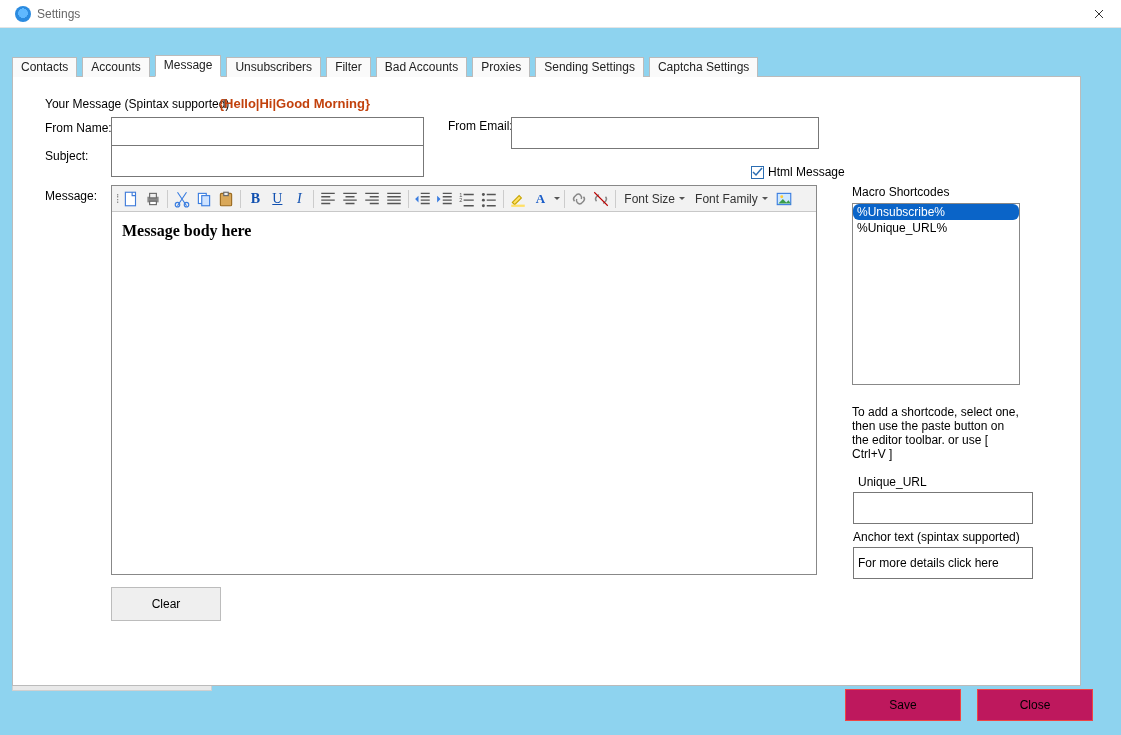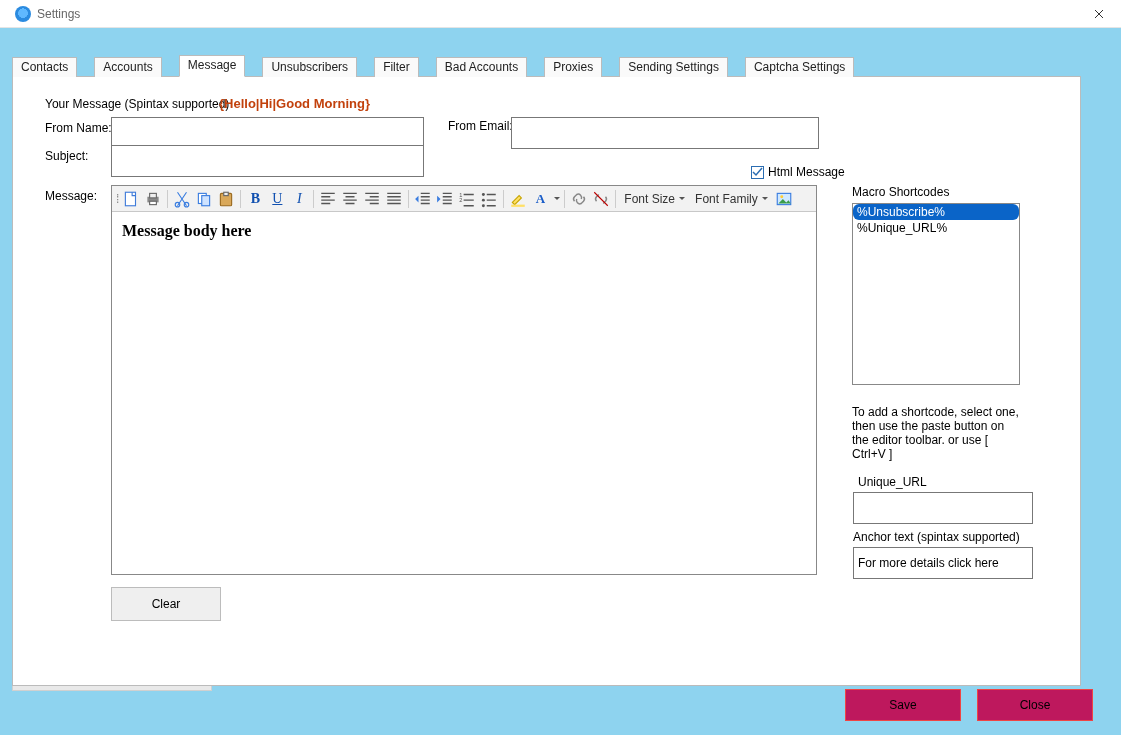--- a/index.html
+++ b/index.html
@@ -49,21 +49,21 @@
     width: 1121px;
     height: 707px; 
     padding: 28px 26px 14px 26px;
     position: relative;
   }
 
   
   .tabstrip {
     display: flex;
     align-items: flex-end;
-    gap: 16px;
+    gap: 4px;
     height: 20px;
     position: relative;
     top: 1px;
     margin-left: -14px;
     z-index: 2;
   }
   .tab {
     background: #fafafa;
     border: 1px solid #bbb;
     border-bottom: none;

